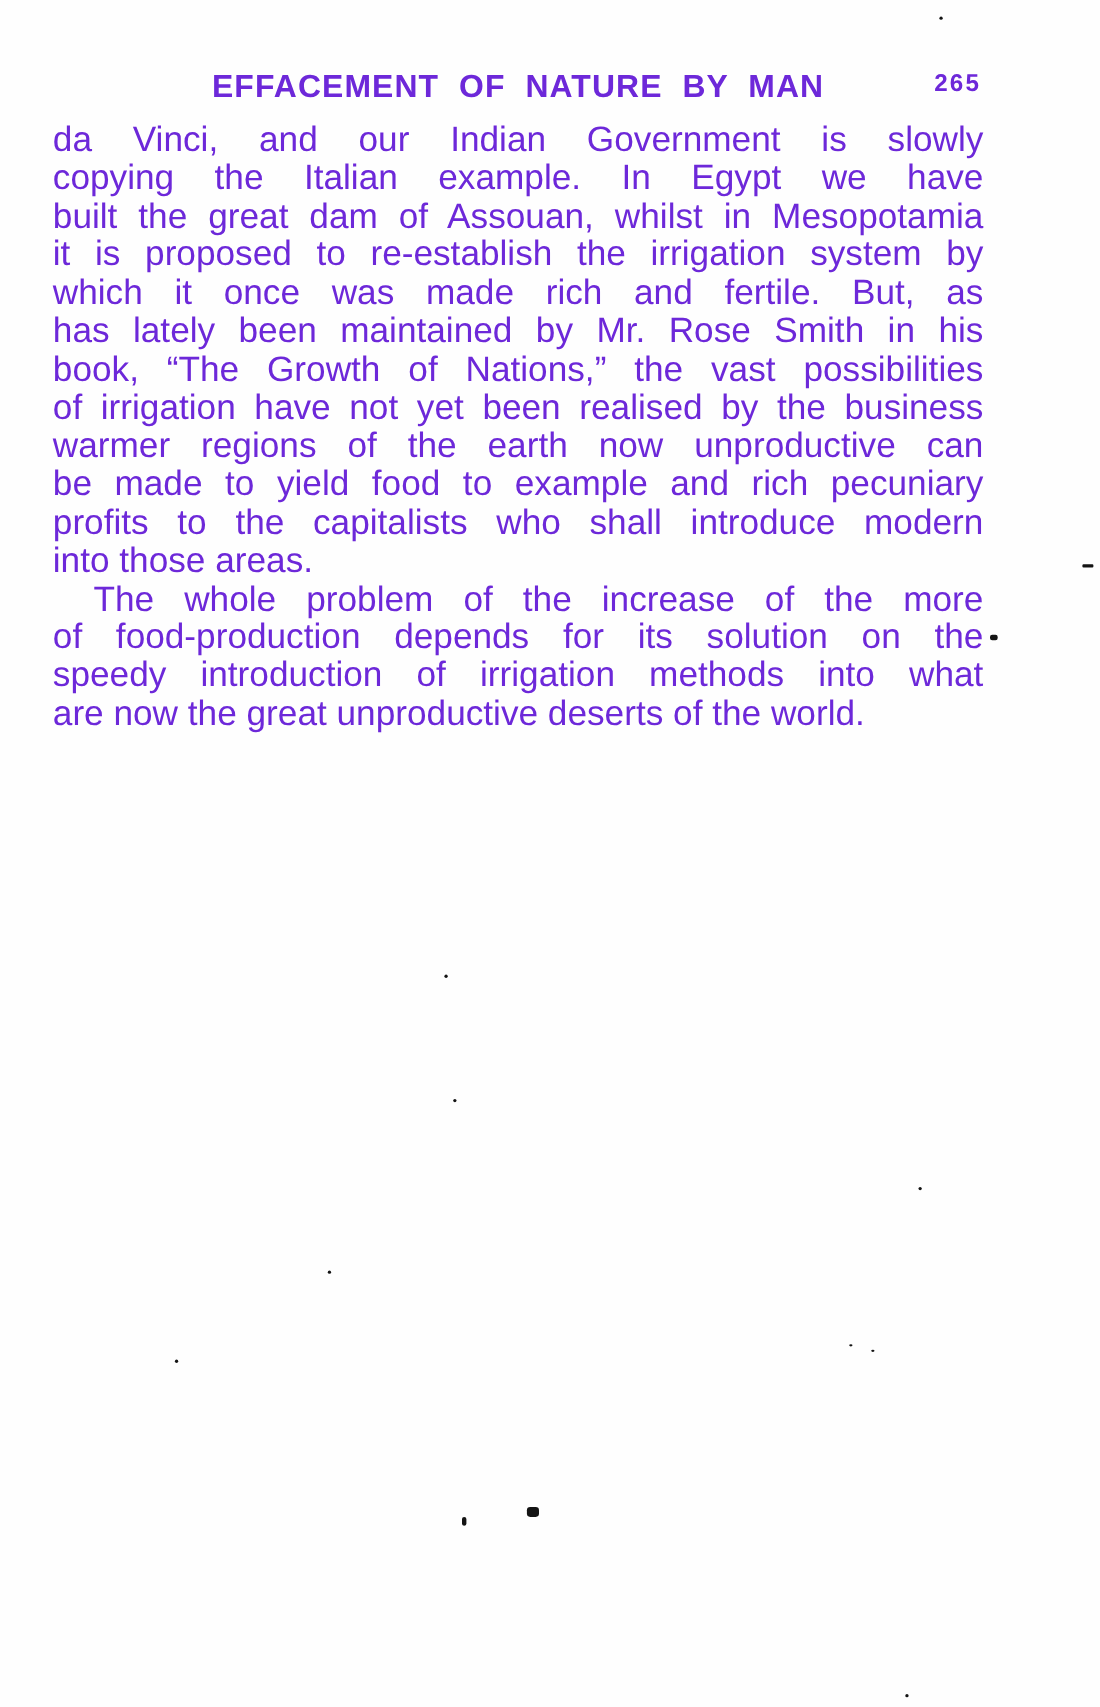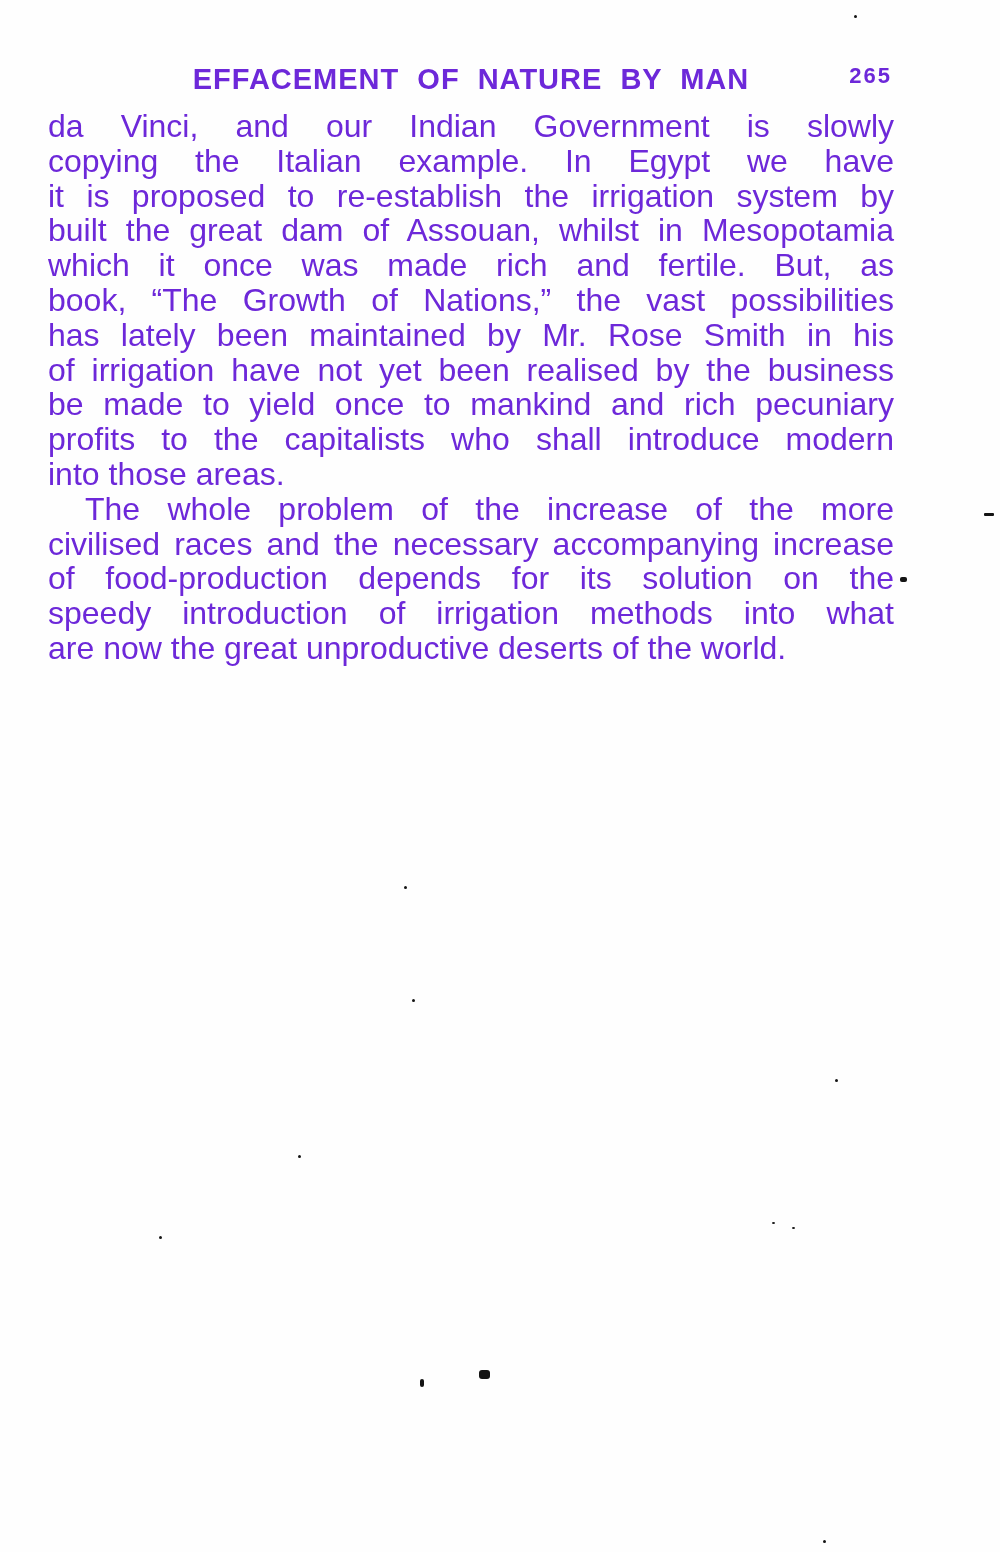--- a/index.html
+++ b/index.html
@@ -66,31 +66,31 @@
 <div class="page">
 
   <header class="running-head">
     <span class="head-title">EFFACEMENT OF NATURE BY MAN</span>
     <span class="page-number">265</span>
   </header>
 
   <main class="text-block">
     <div class="line">da Vinci, and our Indian Government is slowly</div>
     <div class="line">copying the Italian example. In Egypt we have</div>
+    <div class="line">built the great dam of Assouan, whilst in Mesopotamia</div>
     <div class="line">it is proposed to re-establish the irrigation system by</div>
-    <div class="line">built the great dam of Assouan, whilst in Mesopotamia</div>
     <div class="line">which it once was made rich and fertile. But, as</div>
+    <div class="line">has lately been maintained by Mr. Rose Smith in his</div>
     <div class="line">book, “The Growth of Nations,” the vast possibilities</div>
-    <div class="line">has lately been maintained by Mr. Rose Smith in his</div>
     <div class="line">of irrigation have not yet been realised by the business</div>
-    <div class="line">be made to yield once to mankind and rich pecuniary</div>
+    <div class="line">warmer regions of the earth now unproductive can</div>
+    <div class="line">be made to yield food to example and rich pecuniary</div>
     <div class="line">profits to the capitalists who shall introduce modern</div>
     <div class="line end">into those areas.</div>
     <div class="line indent">The whole problem of the increase of the more</div>
-    <div class="line">civilised races and the necessary accompanying increase</div>
     <div class="line">of food-production depends for its solution on the</div>
     <div class="line">speedy introduction of irrigation methods into what</div>
     <div class="line end">are now the great unproductive deserts of the world.</div>
   </main>
 
   <div class="speck" style="left:854px; top:15px; width:3px; height:3px;"></div>
   <div class="speck" style="left:984px; top:513px; width:10px; height:3px; border-radius:1px;"></div>
   <div class="speck" style="left:900px; top:577px; width:7px; height:5px; border-radius:2px;"></div>
   <div class="speck" style="left:404px; top:886px; width:3px; height:3px;"></div>
   <div class="speck" style="left:412px; top:999px; width:3px; height:3px;"></div>

